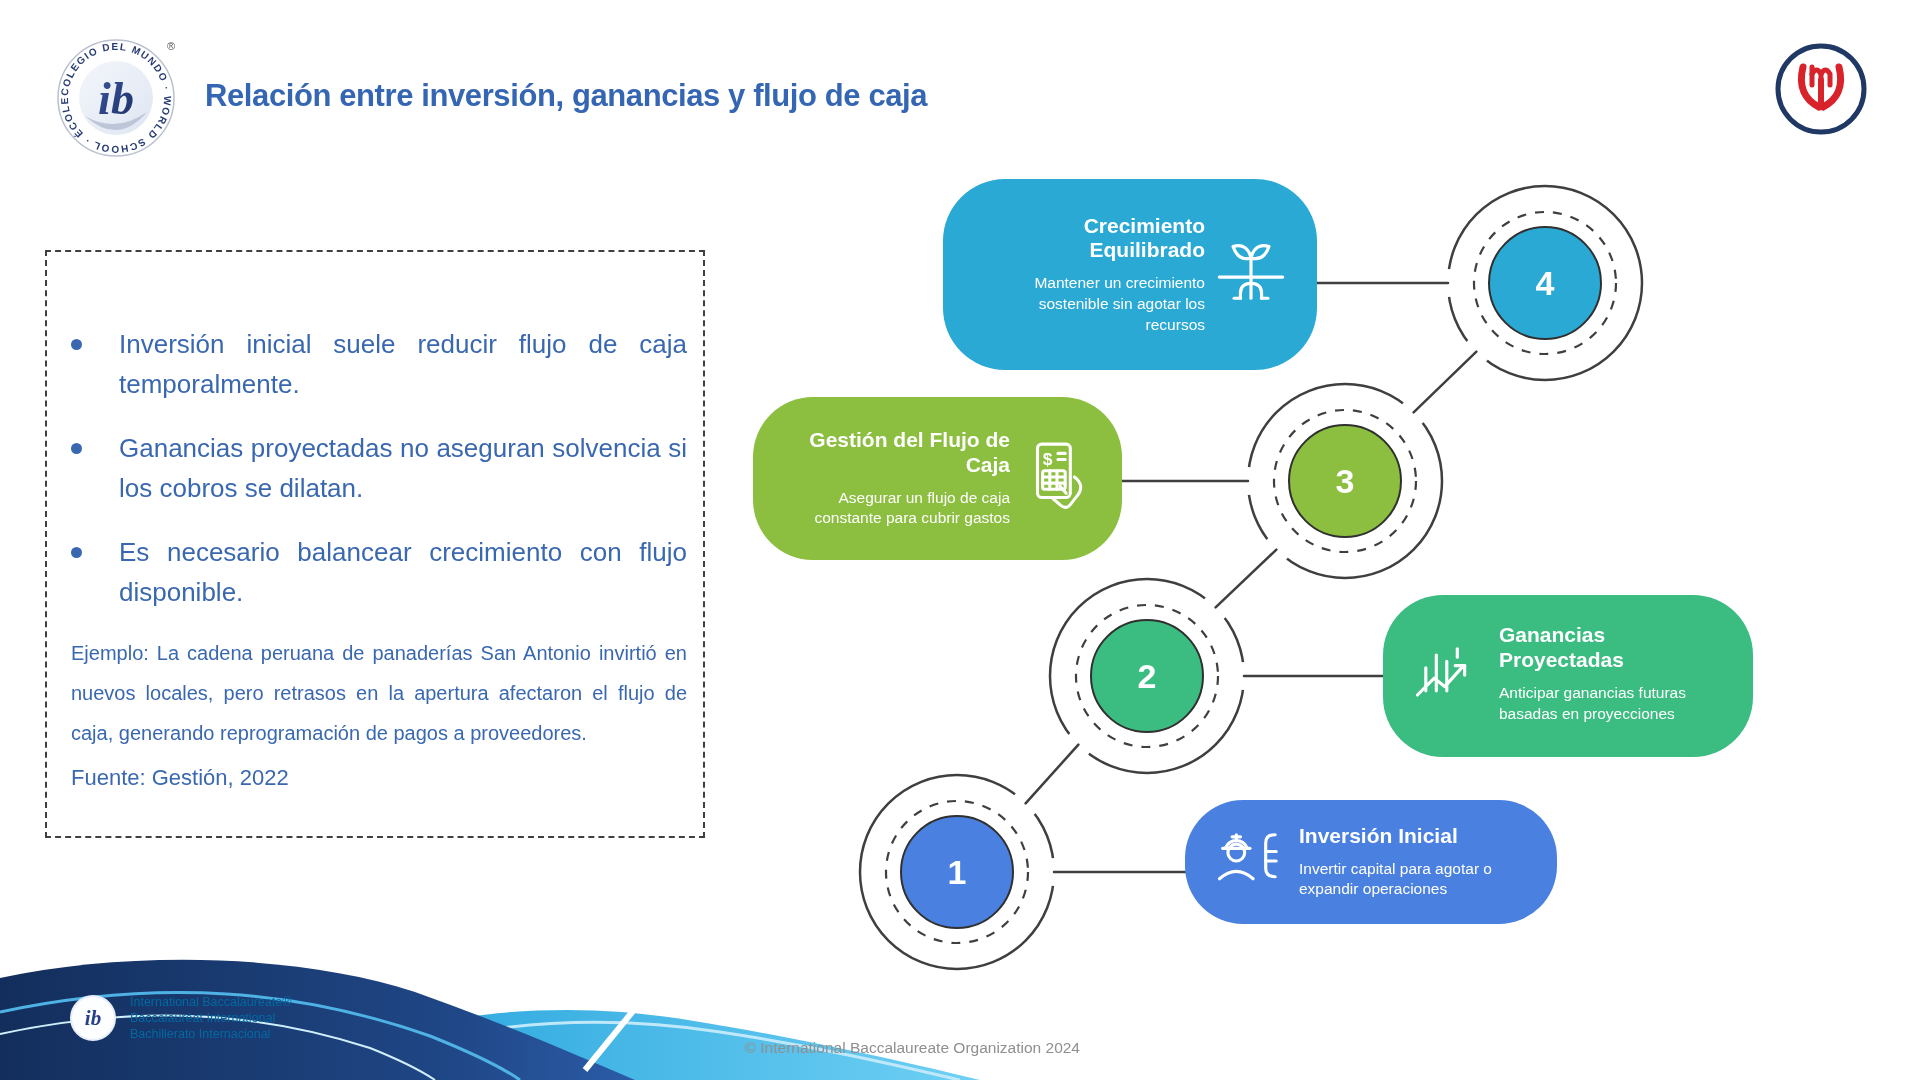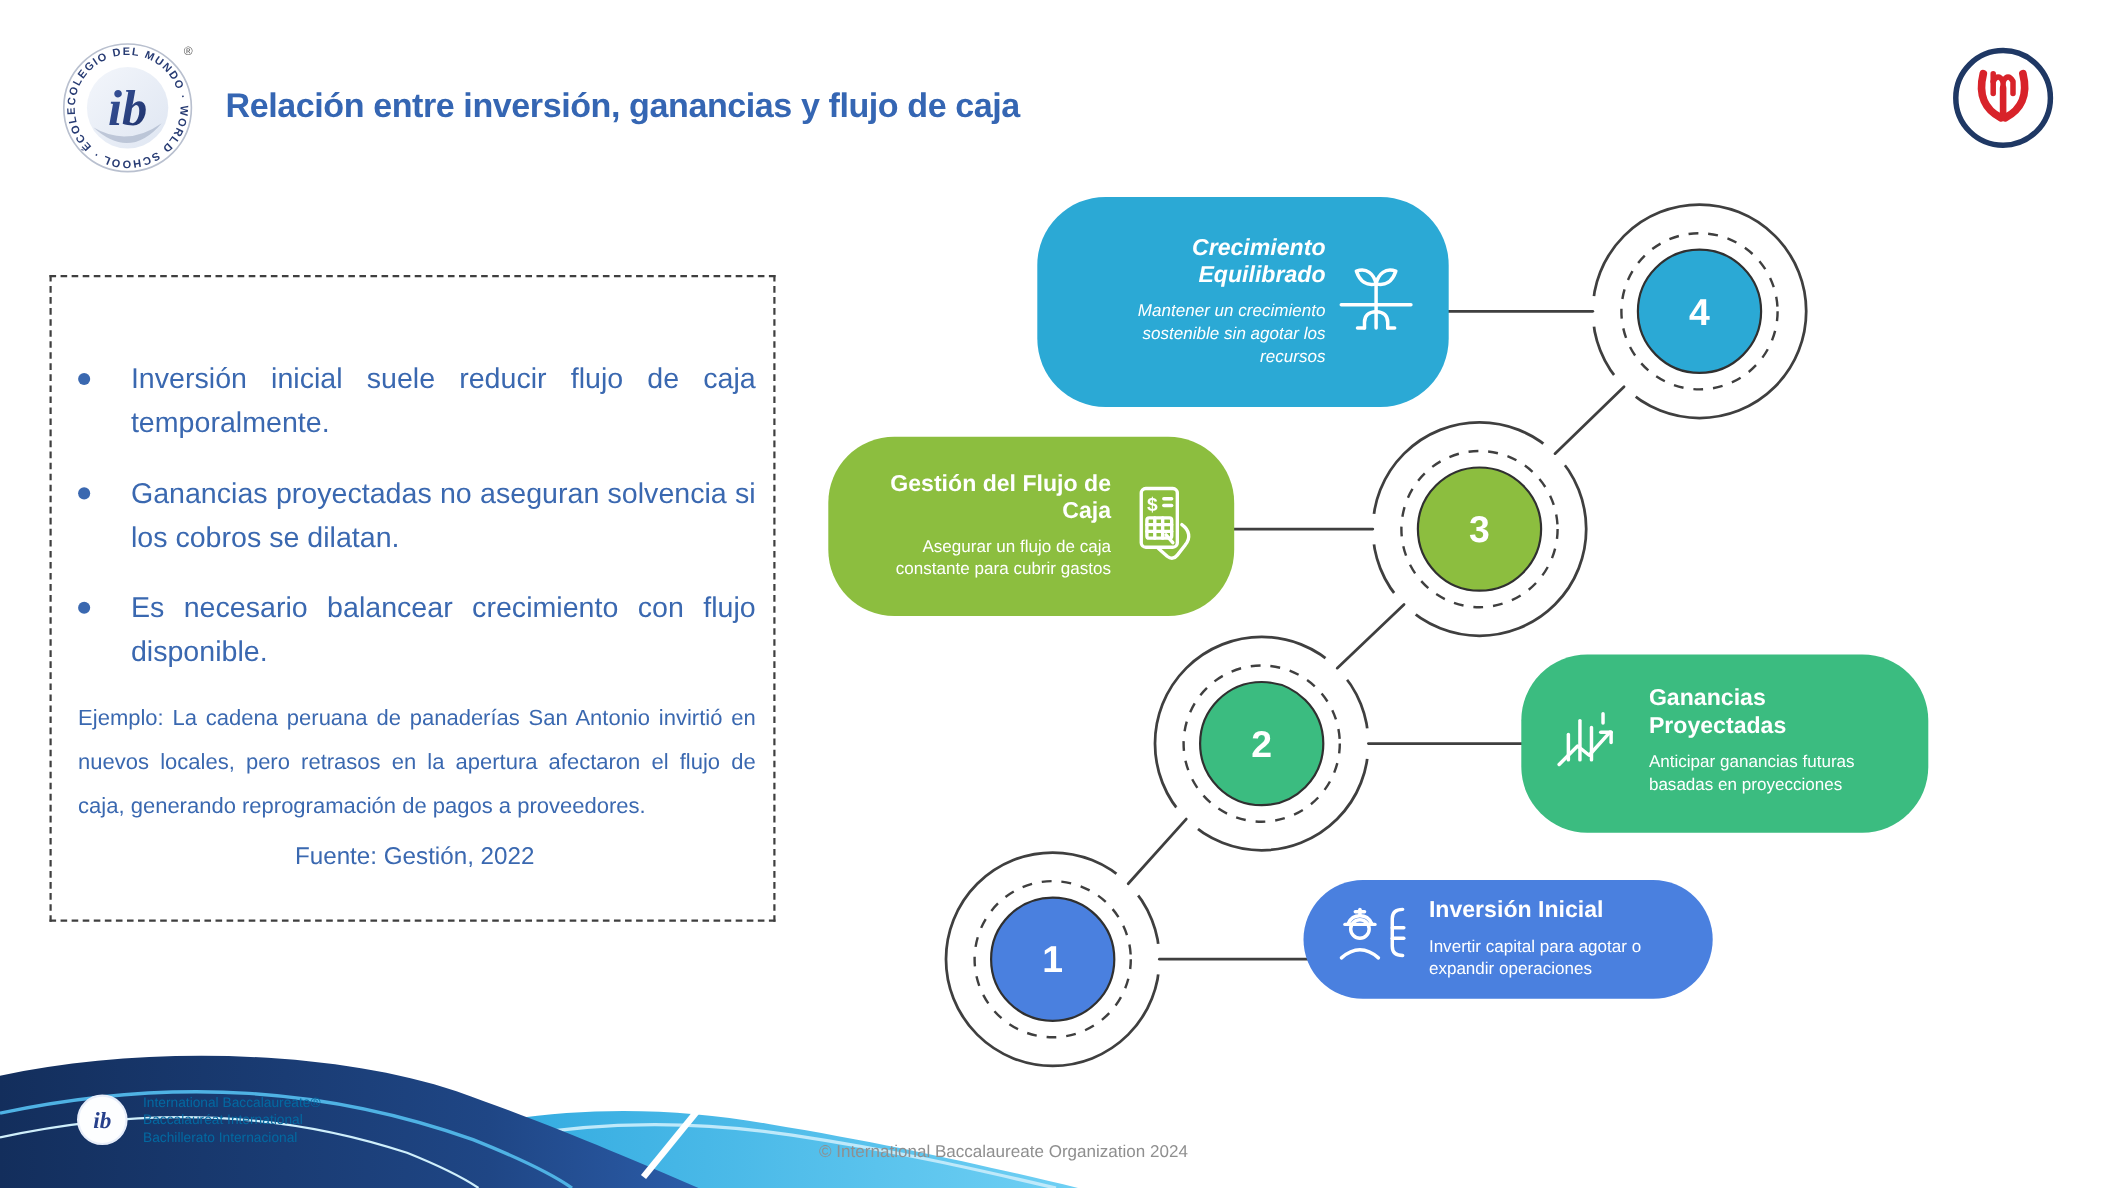--- a/index.html
+++ b/index.html
@@ -12,31 +12,31 @@
   .ib-seal{position:absolute;left:55px;top:34px;width:122px;height:126px;}
   .uni-logo{position:absolute;left:1772px;top:40px;width:98px;height:98px;}
 
   
   .info-box{position:absolute;left:45px;top:250px;width:660px;height:588px;box-sizing:border-box;
     border:2px dashed #3f3f3f;padding:48px 16px 0 24px;color:#3A68B0;}
   .bullet-row{display:flex;margin-bottom:21px;margin-top:24px;}
   .bullet-dot{width:11px;height:11px;border-radius:50%;background:#3A68B0;flex:0 0 11px;margin-top:15px;}
   .bullet-text{margin-left:37px;font-size:26px;line-height:40px;text-align:justify;}
   .example-text{margin-top:18px;font-size:20px;line-height:40px;text-align:justify;}
-  .source-text{margin-top:10px;font-size:22px;line-height:30px;text-align:center;padding-right:4px;}
+  .source-text{margin-top:10px;font-size:22px;line-height:30px;text-align:left;padding-right:4px;}
 
   
   .diagram-svg{position:absolute;left:0;top:0;width:1920px;height:1080px;}
   .step-card{position:absolute;box-sizing:border-box;display:flex;align-items:center;color:#fff;}
   .card-title{font-weight:bold;font-size:21px;line-height:1.18;}
   .card-desc{font-size:15.5px;line-height:1.34;margin-top:10px;}
-  .card-4{left:943px;top:179px;width:374px;height:191px;border-radius:62px;padding:20px 20px 20px 36px;font-style:italic;}
+  .card-4{left:943px;top:179px;width:374px;height:191px;border-radius:62px;padding:20px 20px 20px 36px;}
   .card-3{left:753px;top:397px;width:369px;height:163px;border-radius:60px;padding:16px 16px 16px 34px;}
   .card-2{left:1383px;top:595px;width:370px;height:162px;border-radius:60px;padding:16px 26px 20px 20px;}
-  .card-1{left:1185px;top:800px;width:372px;height:108px;border-radius:58px;padding:12px 26px 12px 18px;}
+  .card-1{left:1185px;top:800px;width:372px;height:124px;border-radius:58px;padding:12px 26px 12px 18px;}
   .txt-right{flex:1;text-align:right;}
   .txt-left{flex:1;text-align:left;}
   .card-icon{flex:0 0 auto;display:flex;align-items:center;justify-content:center;}
   .card-4 .card-icon{width:92px;} .card-3 .card-icon{width:96px;}
   .card-2 .card-icon{width:96px;} .card-1 .card-icon{width:96px;}
 
   
   .footer-wave{position:absolute;left:0;bottom:0;width:1000px;height:140px;}
   .footer-brand{position:absolute;left:70px;top:994px;display:flex;align-items:center;}
   .footer-brand-circle{width:42px;height:42px;border-radius:50%;background:#fdfeff;border:2px solid #e8eefa;

